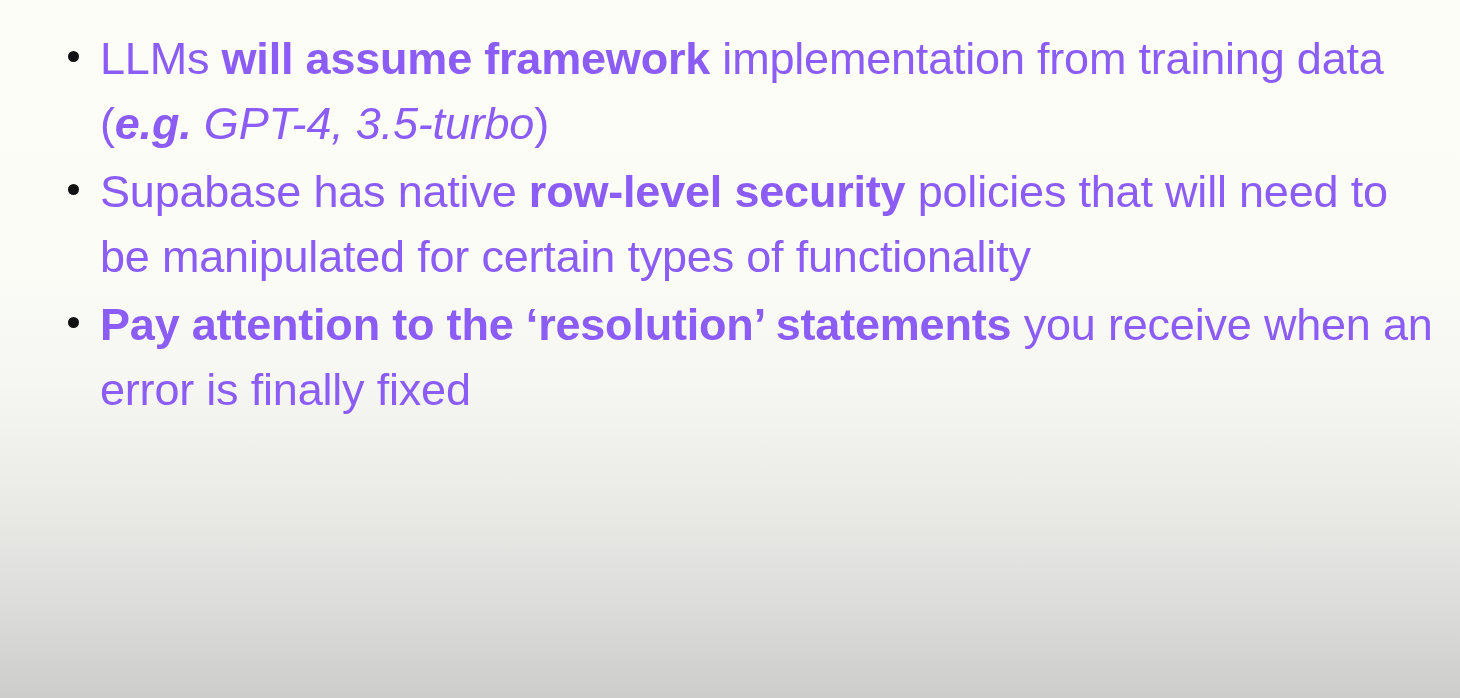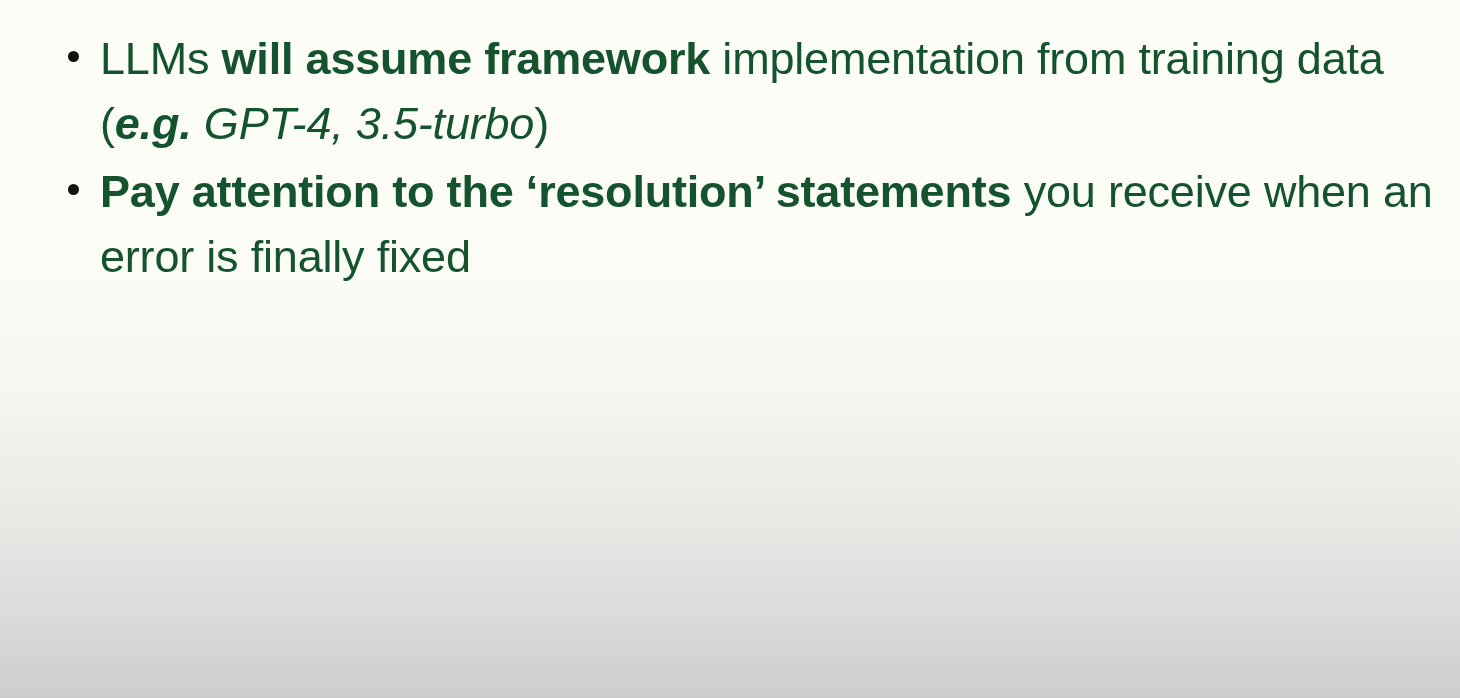--- a/index.html
+++ b/index.html
@@ -41,21 +41,21 @@
   }
 
   li.bullet-item {
     position:relative;
     padding-left:44px;
     margin:0 0 3px 0;
     font-size:45px;
     line-height:65px;
     letter-spacing:-0.2px;
     font-weight:400;
-    color:#14532d;
+    color:#8b5cf6;
     word-spacing:0px;
   }
 
   li.bullet-item .bullet-marker {
     position:absolute;
     left:12px;
     top:25px;
     width:11px;
     height:11px;
     border-radius:50%;
@@ -78,20 +78,24 @@
 <div id="slide">
   <ul id="bullet-list">
 
     <li class="bullet-item">
       <span class="bullet-marker"></span>
       <span class="bullet-text">LLMs <b>will assume framework</b> implementation from training data (<span class="bi">e.g.</span> <i>GPT-4, 3.5-turbo</i>)</span>
     </li>
 
 
 
+    <li class="bullet-item">
+      <span class="bullet-marker"></span>
+      <span class="bullet-text">Supabase has native <b>row-level security</b> policies that will need to be manipulated for certain types of functionality</span>
+    </li>
 
     <li class="bullet-item">
       <span class="bullet-marker"></span>
       <span class="bullet-text"><b>Pay attention to the ‘resolution’ statements</b> you receive when an error is finally fixed</span>
     </li>
 
   </ul>
 </div>
 
 </body></html>

